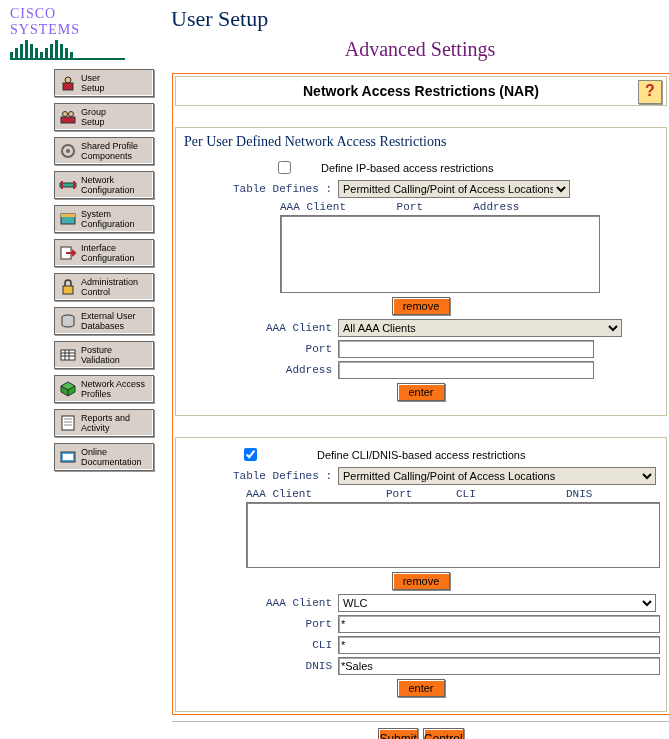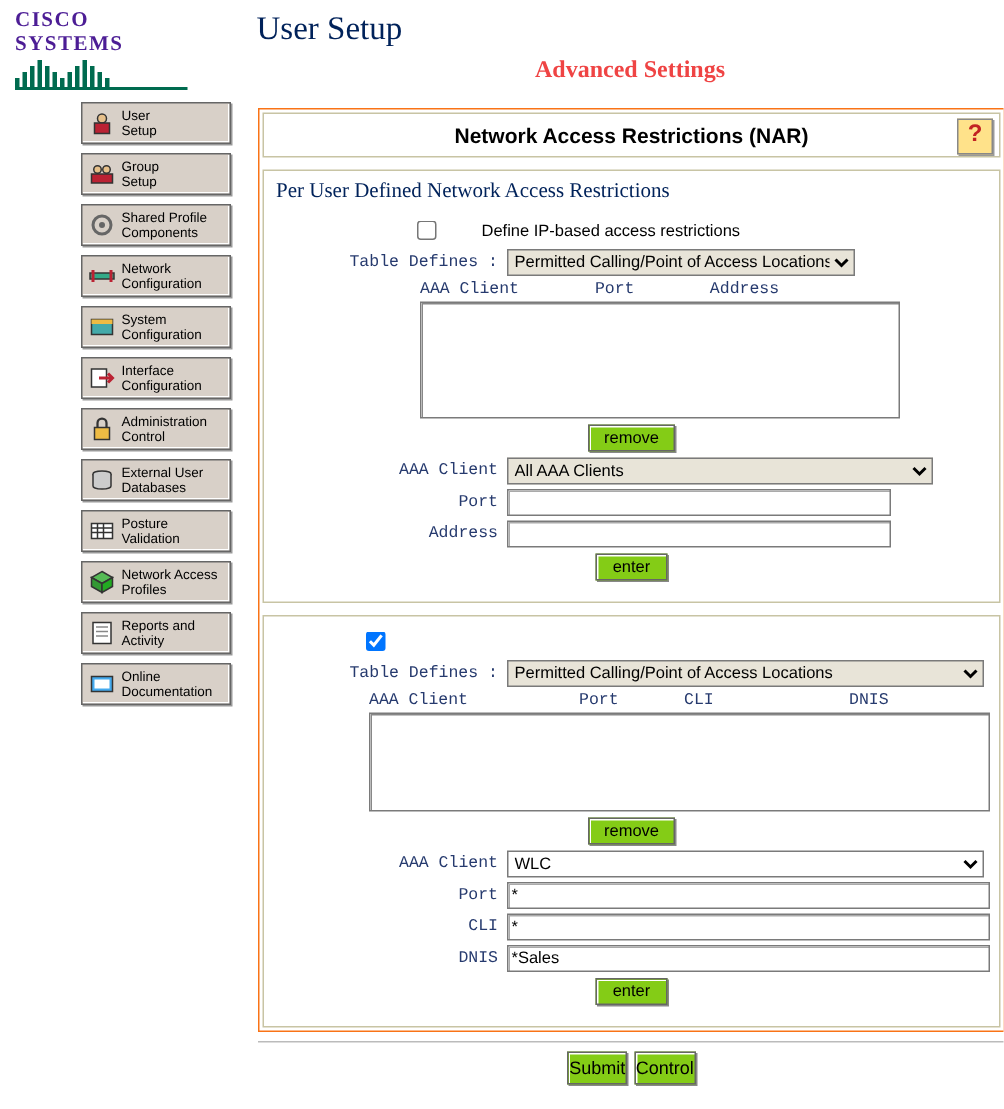--- a/index.html
+++ b/index.html
@@ -19,22 +19,22 @@
     align-items: flex-start;
     padding: 2px 0 0 0;
   }
   .logo-box {
     width: 115px;
     padding: 4px 6px 2px 10px;
   }
   .cisco-brand {
     font-family: "Times New Roman", serif;
     font-size: 14px;
-    font-weight: bold;
-    color: #4c1d95;
+    font-weight: normal;
+    color: #8b5cf6;
     letter-spacing: 1px;
   }
   .cisco-bars {
     display:flex;
     align-items:flex-end;
     gap:2px;
     margin-top:2px;
     height:18px;
     border-bottom:2px solid #006b4f;
   }
@@ -46,23 +46,23 @@
   }
   .page-title {
     font-family: "Times New Roman", serif;
     font-size: 22px;
     color: #00225a;
     margin: 4px 0 0 0;
     font-weight: normal;
   }
   .page-subtitle {
     font-family: "Times New Roman", serif;
-    font-size: 16px;
-    font-weight: bold;
-    color: #ef4444;
+    font-size: 20px;
+    font-weight: normal;
+    color: #701a75;
     text-align: center;
     margin: 6px 0 2px 0;
   }
   .main {
     display: flex;
   }
   .sidebar {
     width: 112px;
     padding: 6px 4px 0 6px;
     margin-left: 48px;
@@ -126,21 +126,21 @@
     border:1px solid #888;
     font-weight:bold;
     font-size:16px;
     color:#c22323;
     text-align:center;
     line-height:20px;
     box-shadow:1px 1px 0 #999;
   }
   .sub-panel{
     border:1px solid #c8c4a4;
-    margin-top:8px;
+    margin-top:21px;
     padding:4px 6px 10px 6px;
   }
   .sub-title{
     font-family:"Times New Roman",serif;
     font-size:14px;
     color:#00225a;
     margin:2px 0 8px 2px;
   }
   .row{
     display:flex;
@@ -201,21 +201,21 @@
     font-size:11px;
     color:#263a6e;
     margin-left:64px;
     display:flex;
   }
   .col-headers2 span{display:inline-block;}
   .btn{
     font-family:Arial;
     font-size:11px;
     padding:2px 10px;
-    background:#84cc16;
+    background:#f97316;
     border:1px solid #666;
     box-shadow:1px 1px 0 #888, inset 1px 1px 0 #fff;
     cursor:pointer;
   }
   .btn-row{
     text-align:center;
     margin:4px 0;
   }
   .txt{
     height:16px;
@@ -437,20 +437,21 @@
           </div>
 
           <div class="btn-row">
             <button class="btn">enter</button>
           </div>
         </div>
 
         <div class="sub-panel">
           <div class="row">
             <input type="checkbox" class="chk" style="margin-left: 62px;" checked="">
+            <span class="opt-label" style="margin-left:30px">Define CLI/DNIS-based access restrictions</span>
           </div>
 
           <div class="row">
             <span class="lbl" style="width:150px">Table Defines :</span>
             <select class="sel sel-w3">
               <option>Permitted Calling/Point of Access Locations</option>
             </select>
           </div>
 
           <div class="col-headers2">

